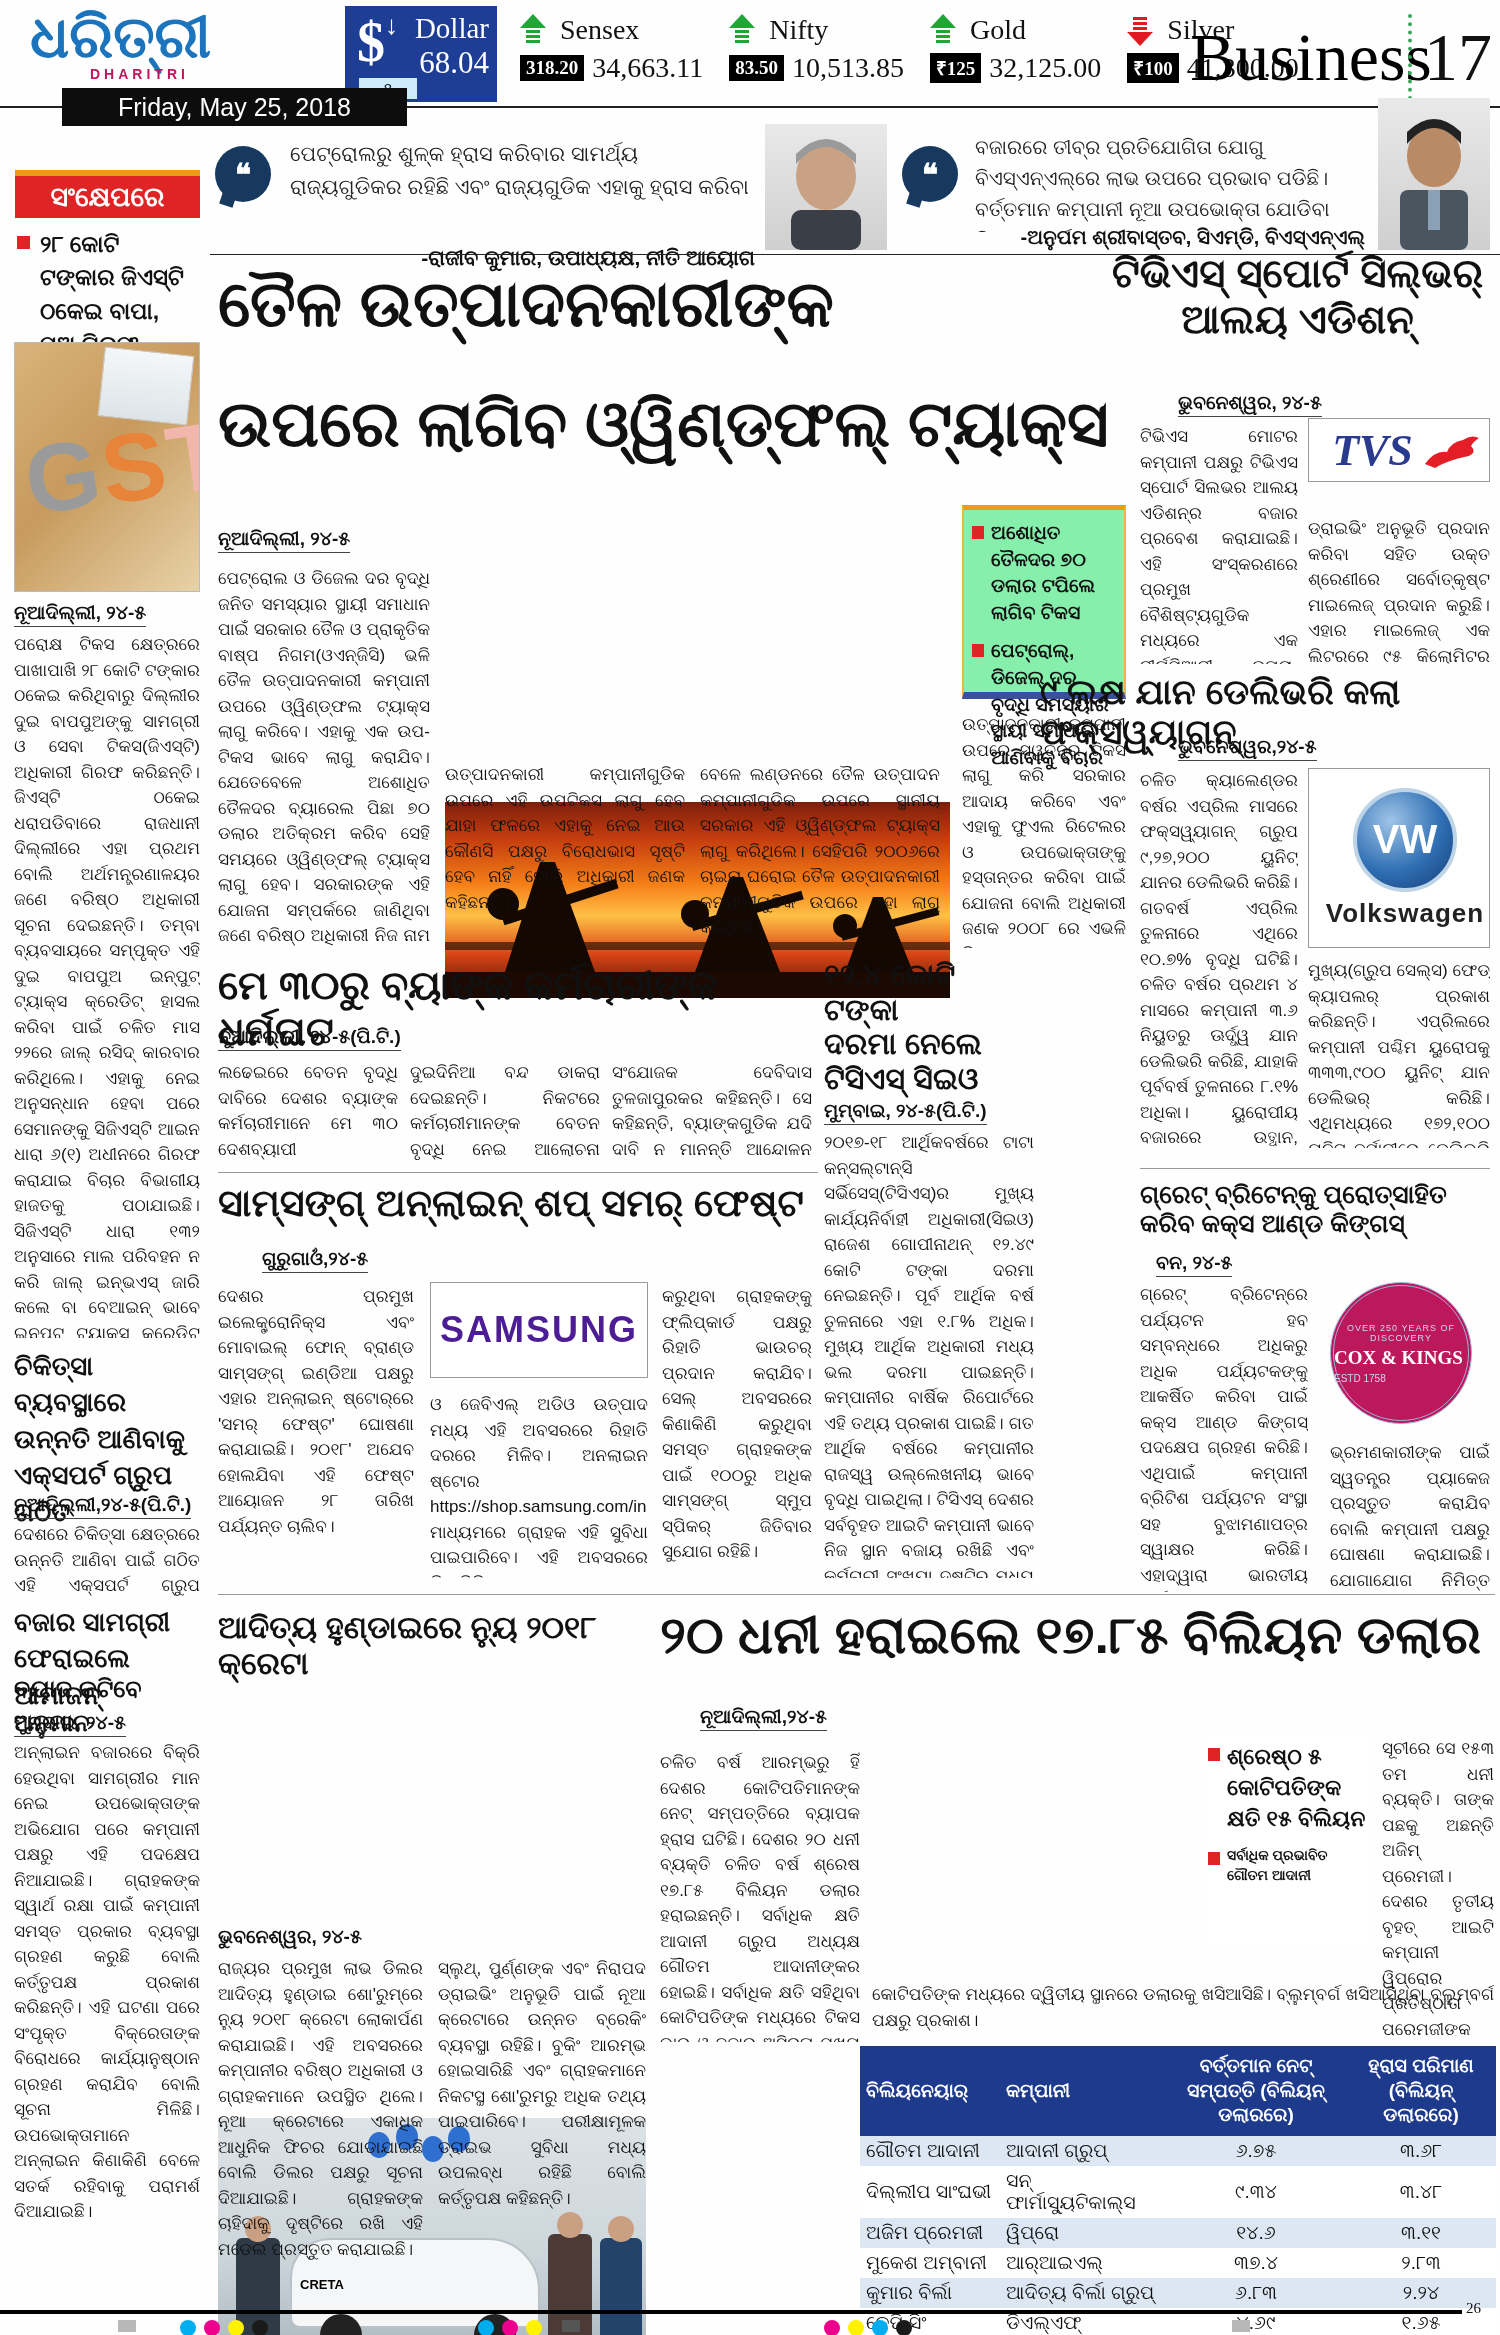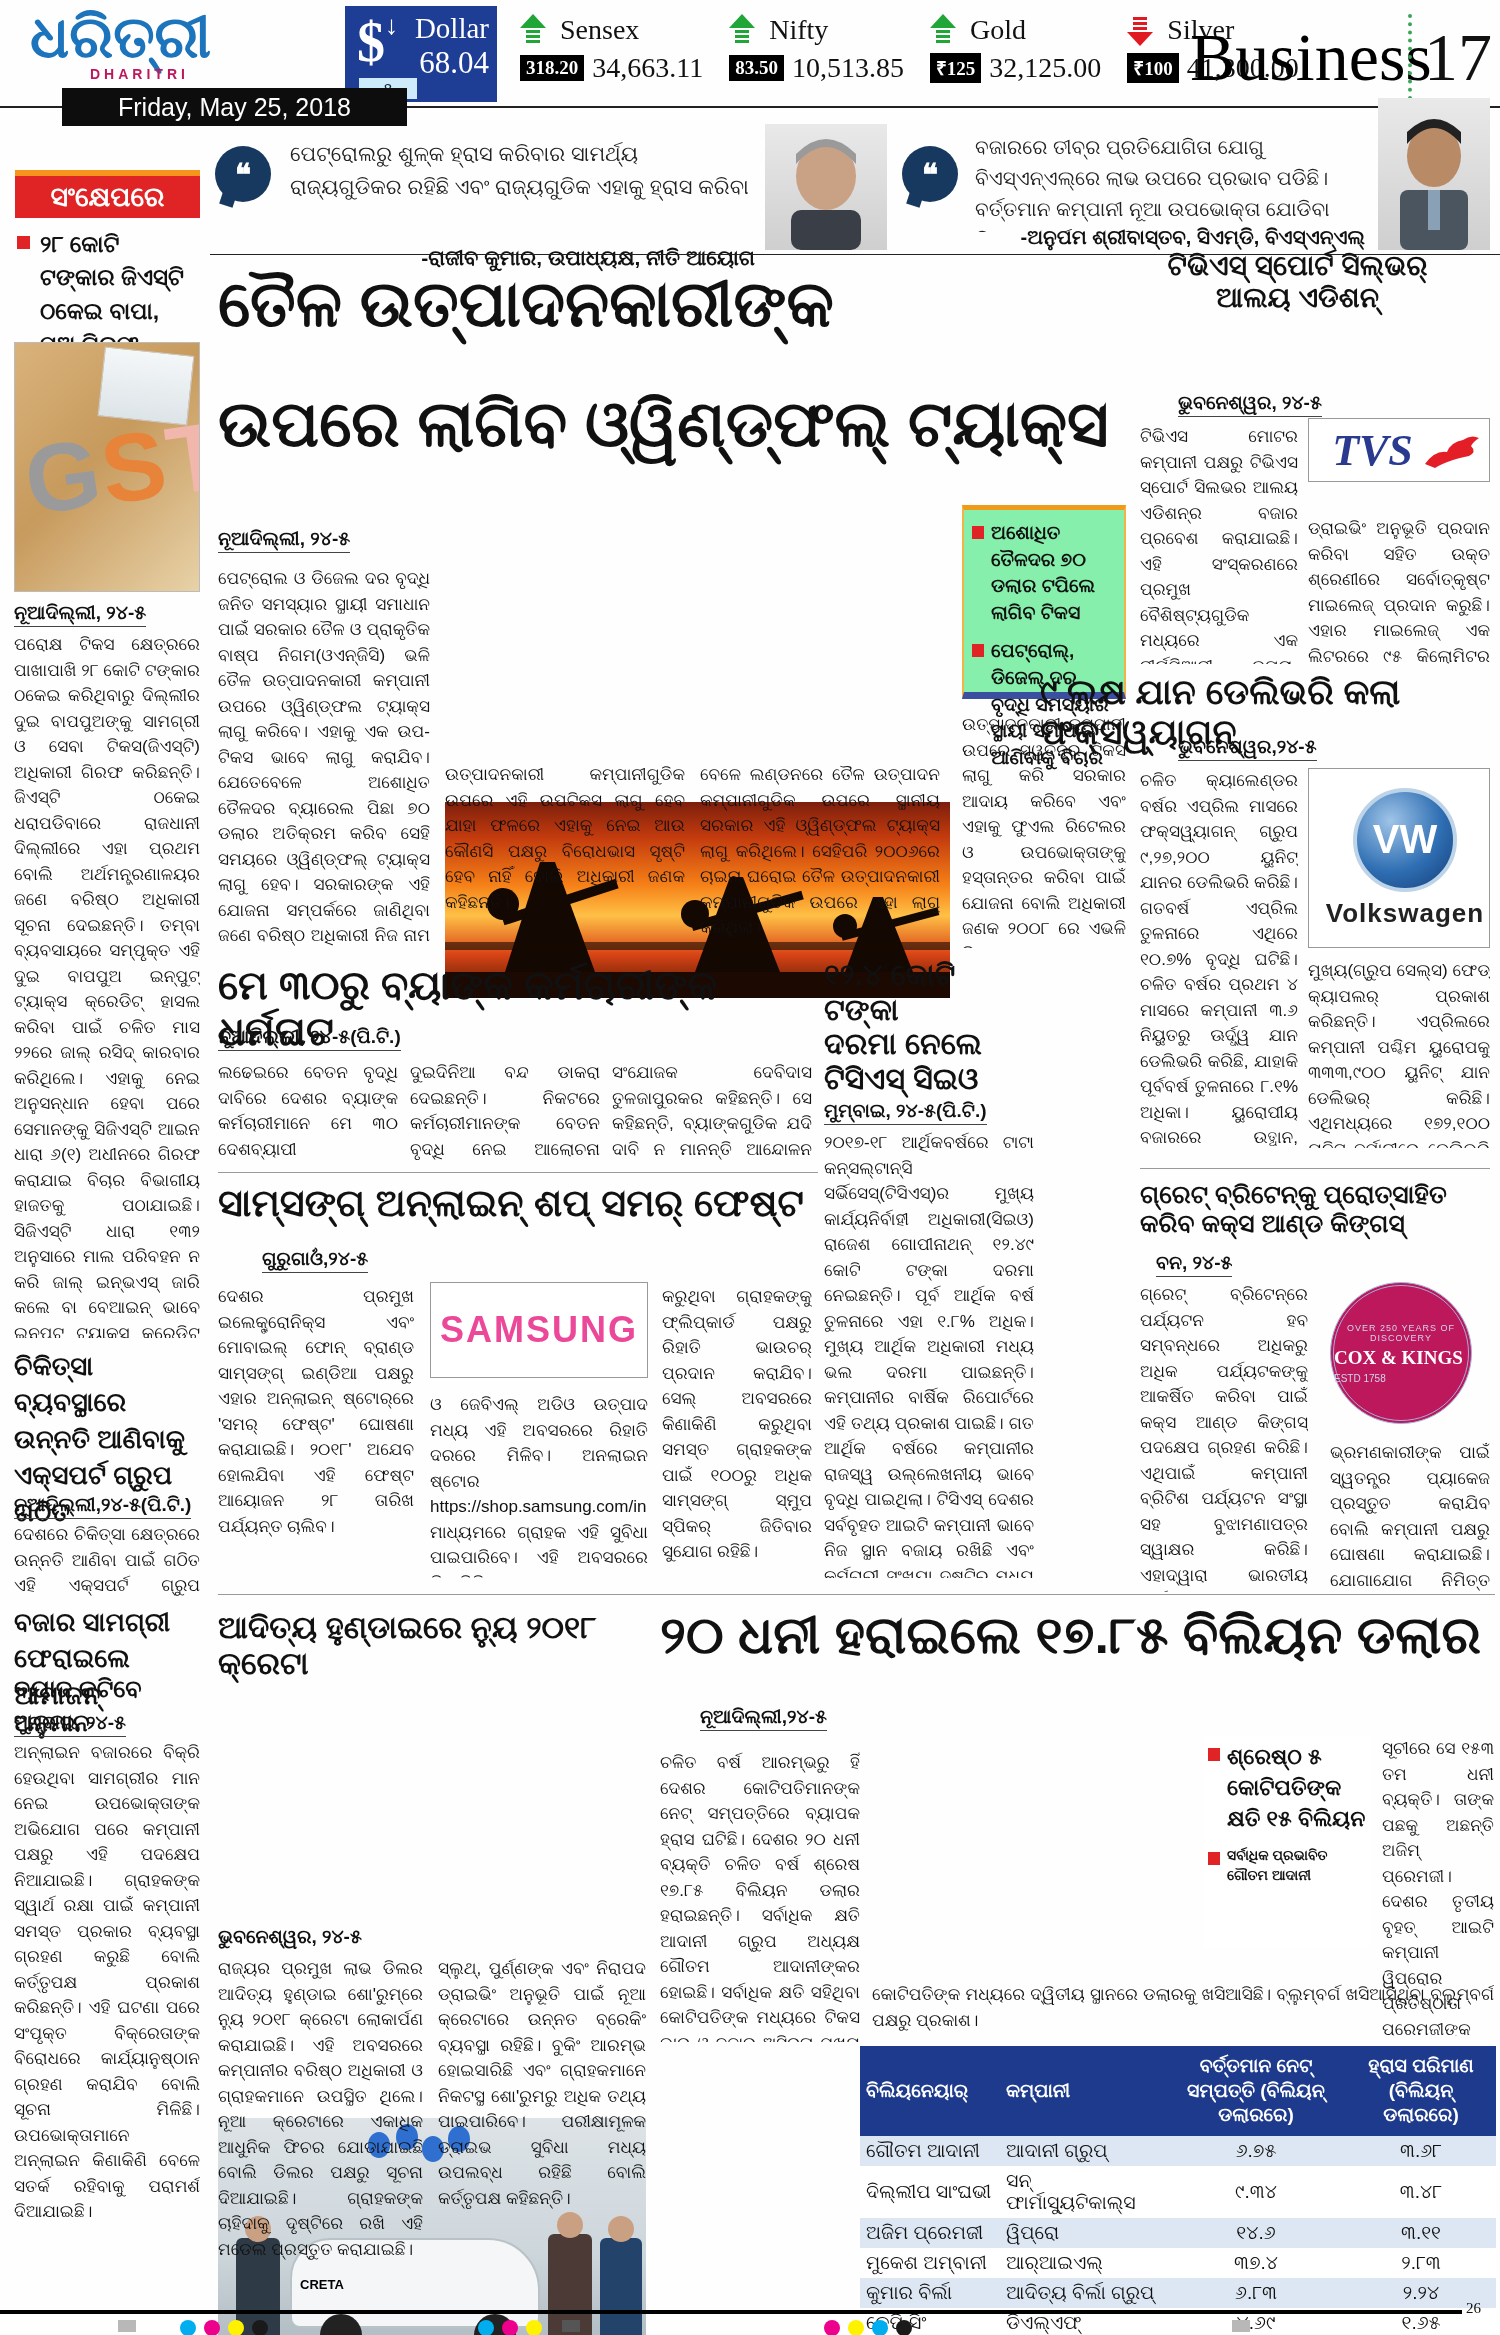--- a/index.html
+++ b/index.html
@@ -69,21 +69,21 @@
   .caption { font-weight:bold; font-size:19px; }
   .creta-photo { background:linear-gradient(180deg,#dde3e7 0%,#cdd6db 55%,#aab6bd 100%); }
   .fig { position:absolute; background:#2e3a45; border-radius:6px 6px 0 0; }
   .fig::before { content:""; position:absolute; left:50%; top:-22px; transform:translateX(-50%); width:26px; height:26px; border-radius:50%; background:#caa083; }
   .balloon { position:absolute; width:22px; height:26px; border-radius:50%; background:#2f6fd0; }
   .car-body { position:absolute; background:#f4f6f7; border:2px solid #b9c2c7; border-radius:40px 52px 10px 10px; }
   .car-wheel { position:absolute; width:42px; height:42px; background:#222; border-radius:50%; }
 
   
   .logo-box { background:#fff; border:1px solid #999; display:flex; align-items:center; justify-content:center; }
-  .samsung-logo { color:#ec4899; font-weight:bold; font-size:36px; letter-spacing:2px; }
+  .samsung-logo { color:#4c1d95; font-weight:bold; font-size:36px; letter-spacing:2px; }
   .tvs-text { color:#2a3b8f; font-weight:bold; font-style:italic; font-size:44px; font-family:"Liberation Serif", serif; }
   .vw-circle { width:104px; height:104px; border-radius:50%; background:radial-gradient(circle at 35% 30%, #9fc4e8, #2f6fb3 55%, #143d78); color:#fff; display:flex; align-items:center; justify-content:center; font-weight:bold; font-size:40px; border:4px solid #bcd3e8; }
   .vw-word { font-weight:bold; font-size:26px; color:#222; letter-spacing:1px; }
   .cox-circle { width:142px; height:142px; border-radius:50%; background:#be185d; color:#fff; display:flex; flex-direction:column; align-items:flex-start; justify-content:center; text-align:center; border:4px double #9fb0d8; }
   .cox-ring { font-size:9px; letter-spacing:1px; color:#cdd7ef; }
   .cox-name { font-family:"Liberation Serif", serif; font-size:19px; font-weight:bold; margin:4px 0; }
   .cox-estd { font-size:10px; color:#cdd7ef; }
 
   
   .btable { border-collapse:collapse; width:636px; font-size:19px; }
@@ -297,21 +297,21 @@
   <div class="abs thinrule" style="left:218px;top:1172px;width:600px;"></div>
   <div class="abs sec-hl" style="left:218px;top:1182px;width:810px;font-size:38px;">ସାମ୍‌ସଙ୍ଗ୍ ଅନ୍‌ଲାଇନ୍ ଶପ୍ ସମର୍ ଫେଷ୍ଟ</div>
   <div class="abs dateline" style="left:262px;top:1248px;">ଗୁରୁଗାଓଁ,୨୪-୫</div>
   <div class="abs logo-box" style="left:430px;top:1282px;width:218px;height:96px;">
     <span class="samsung-logo">SAMSUNG</span>
   </div>
   <div class="abs body-txt" style="left:218px;top:1284px;width:196px;height:294px;">ଦେଶର ପ୍ରମୁଖ ଇଲେକ୍ଟ୍ରୋନିକ୍ସ ଏବଂ ମୋବାଇଲ୍ ଫୋନ୍ ବ୍ରାଣ୍ଡ ସାମ୍‌ସଙ୍ଗ୍ ଇଣ୍ଡିଆ ପକ୍ଷରୁ ଏହାର ଅନ୍‌ଲାଇନ୍ ଷ୍ଟୋର୍‌ରେ 'ସମର୍ ଫେଷ୍ଟ' ଘୋଷଣା କରାଯାଇଛି। ୨୦୧୮' ଅଯେବ ହୋଲଯିବା ଏହି ଫେଷ୍ଟ ଆୟୋଜନ ୨୮ ତାରିଖ ପର୍ଯ୍ୟନ୍ତ ଚାଲିବ।</div>
   <div class="abs body-txt" style="left:430px;top:1392px;width:218px;height:186px;">ଓ ଜେବିଏଲ୍ ଅଡିଓ ଉତ୍ପାଦ ମଧ୍ୟ ଏହି ଅବସରରେ ରିହାତି ଦରରେ ମିଳିବ। ଅନଲାଇନ ଷ୍ଟୋର https://shop.samsung.com/in ମାଧ୍ୟମରେ ଗ୍ରାହକ ଏହି ସୁବିଧା ପାଇପାରିବେ। ଏହି ଅବସରରେ କିଣାକିଣି କରୁଥିବା ଗ୍ରାହକଙ୍କ ପାଇଁ ସ୍ୱତନ୍ତ୍ର ଅଫର ରହିଛି।</div>
   <div class="abs body-txt" style="left:662px;top:1284px;width:150px;height:294px;">କରୁଥିବା ଗ୍ରାହକଙ୍କୁ ଫ୍ଲିପ୍‌କାର୍ଡ ପକ୍ଷରୁ ରିହାତି ଭାଉଚର୍ ପ୍ରଦାନ କରାଯିବ। ସେଲ୍ ଅବସରରେ କିଣାକିଣି କରୁଥିବା ସମସ୍ତ ଗ୍ରାହକଙ୍କ ପାଇଁ ୧୦୦ରୁ ଅଧିକ ସାମ୍‌ସଙ୍ଗ୍ ସ୍ମୁପ ସ୍ପିକର୍ ଜିତିବାର ସୁଯୋଗ ରହିଛି।</div>
 
-  <div class="abs sec-hl" style="left:1100px;top:250px;width:395px;font-size:28px;text-align:center;">
+  <div class="abs sec-hl" style="left:1100px;top:250px;width:395px;font-size:40px;text-align:center;">
     <div>ଟିଭିଏସ୍ ସ୍ପୋର୍ଟ ସିଲ୍‌ଭର୍</div>
     <div>ଆଲୟ ଏଡିଶନ୍</div>
   </div>
   <div class="abs dateline" style="left:1178px;top:392px;">ଭୁବନେଶ୍ୱର, ୨୪-୫</div>
   <div class="abs logo-box" style="left:1308px;top:418px;width:182px;height:64px;gap:8px;padding-left:19px;">
     <span class="tvs-text">TVS</span>
     <svg width="64" height="40" viewBox="0 0 64 40">
       <path d="M4,34 Q14,20 26,22 Q30,12 42,10 Q50,4 58,8 Q52,12 50,16 Q56,22 48,26 Q38,28 32,30 Q20,34 14,38 Z" fill="#e31e26"></path>
     </svg>
   </div>

